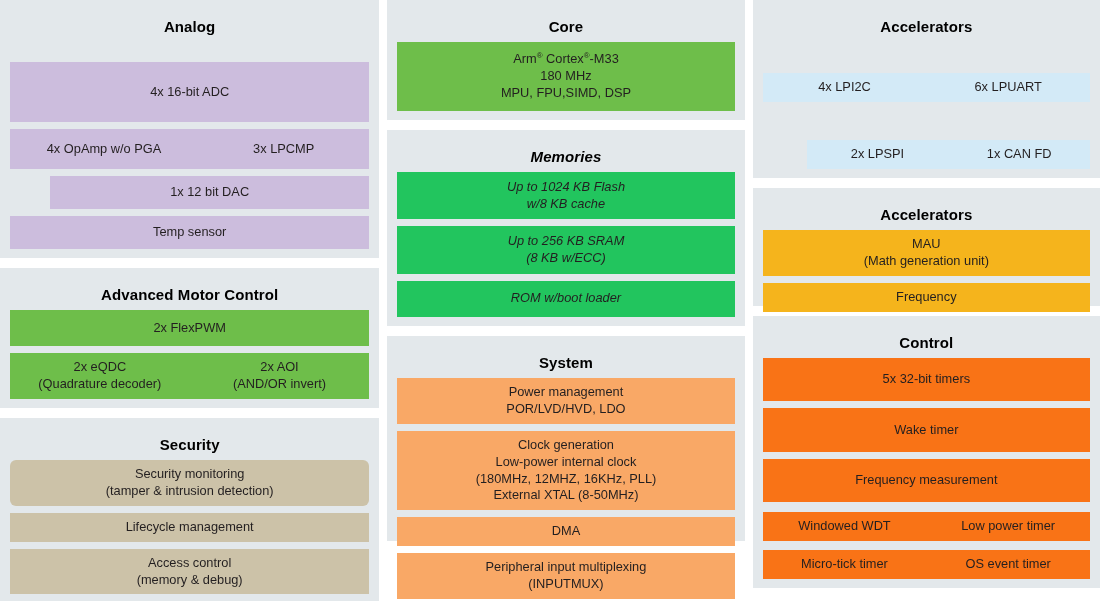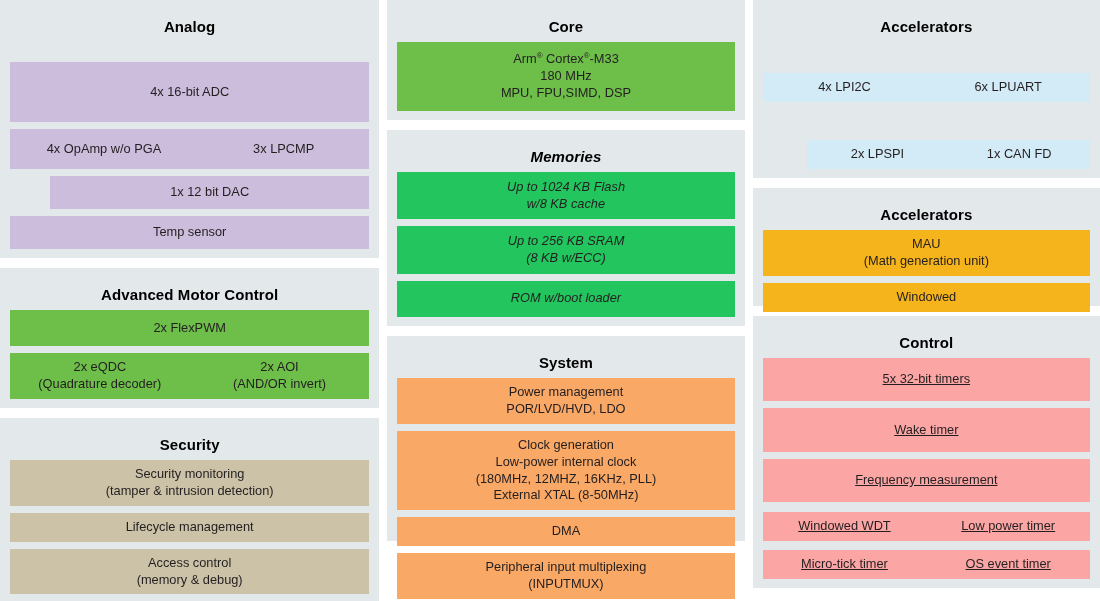--- a/index.html
+++ b/index.html
@@ -69,21 +69,21 @@
   }
 
   
   .fill-purple { background: #ccbddd; }
   .fill-green  { background: #6ebe4a; }
   .fill-tan    { background: #ccc2a8; }
   .fill-blue   { background: #22c55e; }
   .fill-orange { background: #f9a866; }
   .fill-ltblue { background: #d3eaf7; }
   .fill-gold   { background: #f5b41c; }
-  .fill-gray   { background: #fca5a5; text-decoration: underline; }
+  .fill-gray   { background: #f97316; }
 
   sup { font-size: 0.62em; vertical-align: super; line-height: 0; }
 </style>
 </head>
 <body>
 
 <div class="diagram">
 
   <div class="column col-left">
 
@@ -109,21 +109,21 @@
 (Quadrature decoder)</div>
           <div class="block fill-green">2x AOI
 (AND/OR invert)</div>
         </div>
       </div>
     </div>
 
     <div class="panel" style="height:183px;">
       <div class="panel-title">Security</div>
       <div class="blocks">
-        <div class="block fill-tan" style="flex:1.25;">Security monitoring
+        <div class="block fill-tan" style="flex:1.25;border-radius:6px;">Security monitoring
 (tamper &amp; intrusion detection)</div>
         <div class="block fill-tan" style="flex:1;">Lifecycle management</div>
         <div class="block fill-tan" style="flex:1.25;">Access control
 (memory &amp; debug)</div>
       </div>
     </div>
 
   </div>
 
   <div class="column col-center">
@@ -181,21 +181,21 @@
           <div class="block fill-ltblue">1x CAN FD</div>
         </div>
       </div>
     </div>
 
     <div class="panel" style="height:118px;">
       <div class="panel-title">Accelerators</div>
       <div class="blocks">
         <div class="block fill-gold" style="flex:1.45;">MAU
 (Math generation unit)</div>
-        <div class="block fill-gold" style="flex:1;">Windowed</div>
+        <div class="block fill-gold" style="flex:1;">Frequency</div>
       </div>
     </div>
 
     <div class="panel" style="height:272px;">
       <div class="panel-title">Control</div>
       <div class="blocks">
         <div class="block fill-gray" style="flex:1;">5x 32-bit timers</div>
         <div class="block fill-gray" style="flex:1;">Wake timer</div>
         <div class="block fill-gray" style="flex:1;">Frequency measurement</div>
         <div class="row" style="flex:1;">

